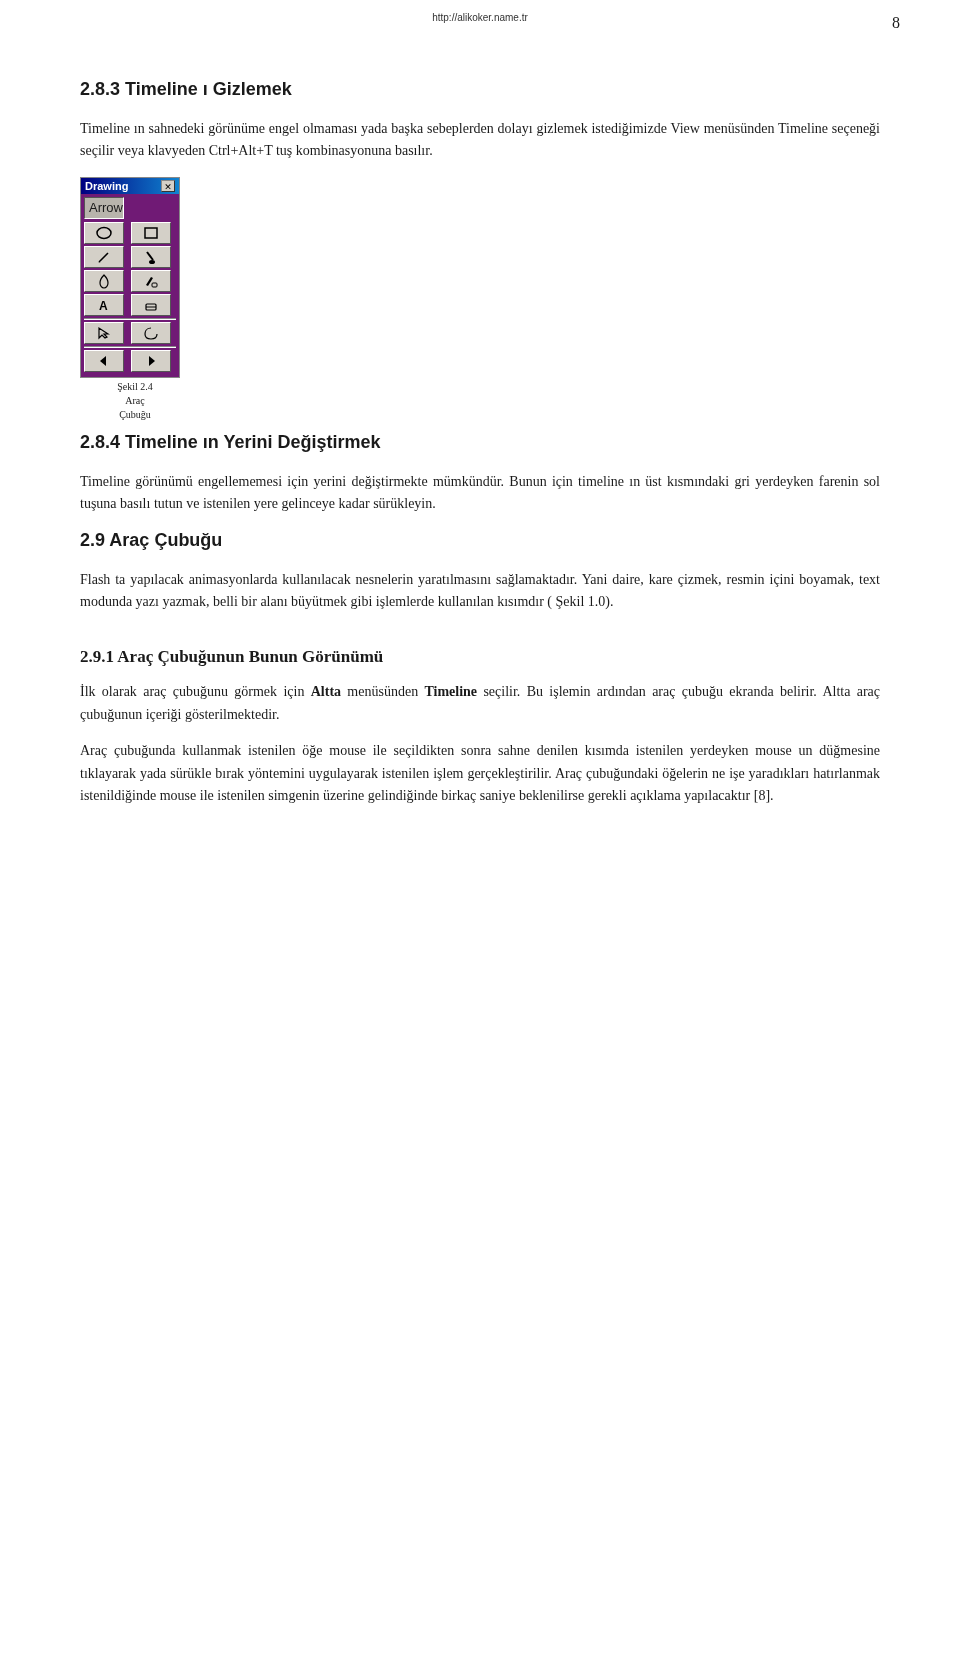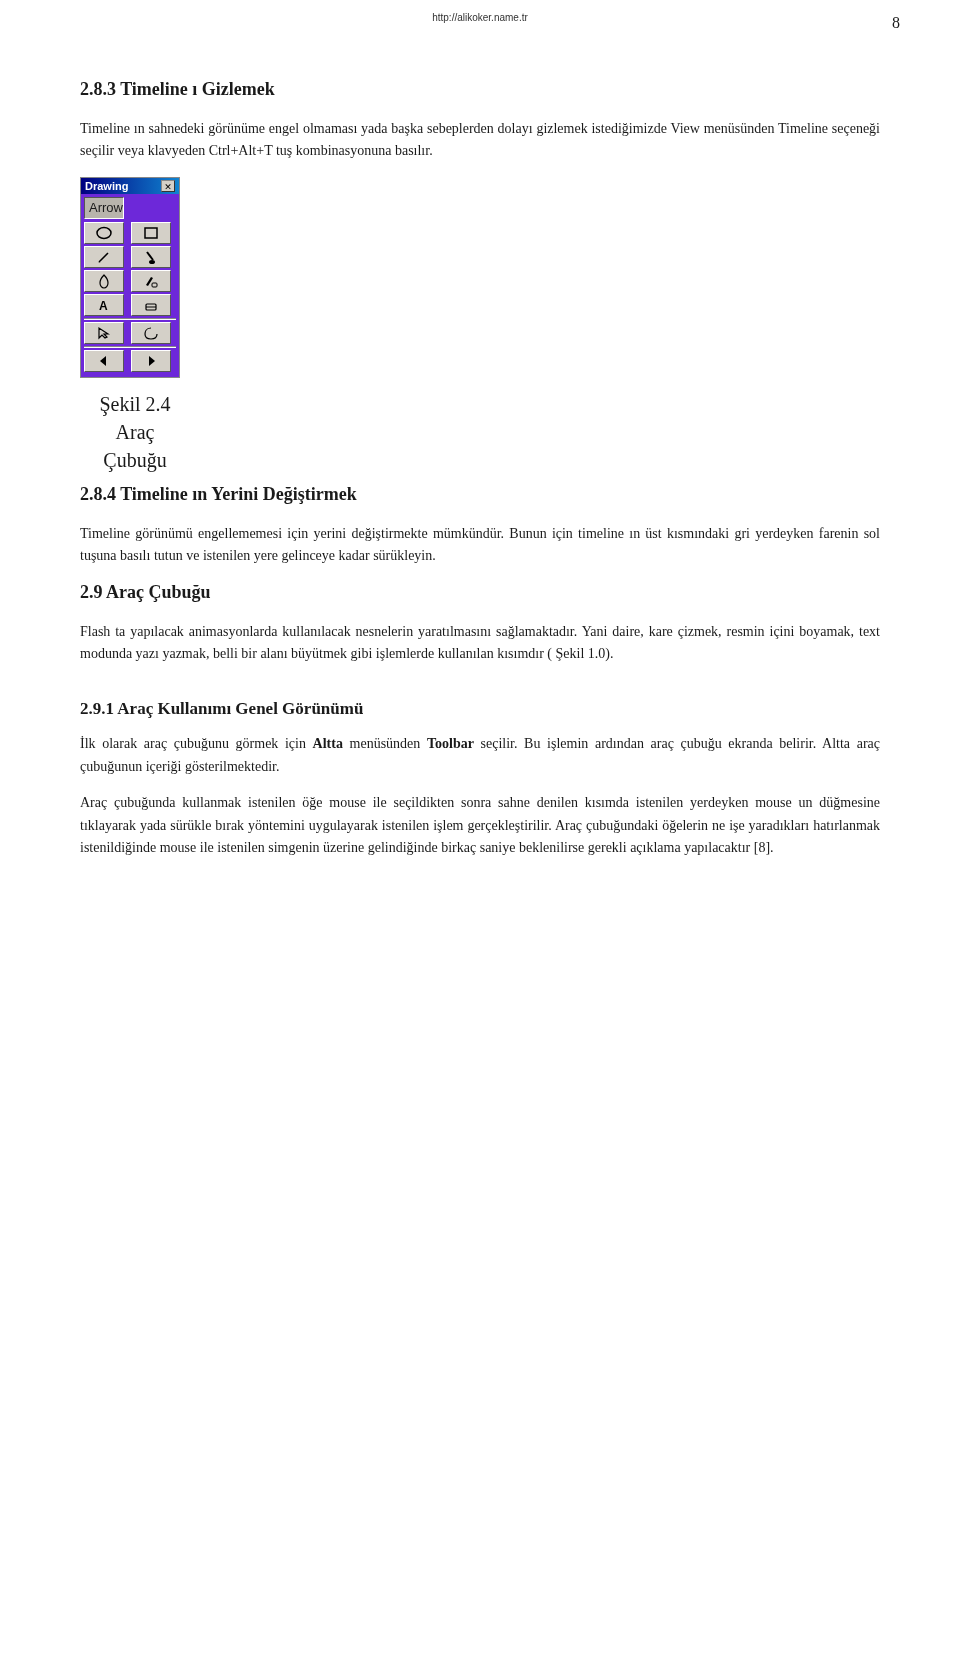--- a/index.html
+++ b/index.html
@@ -29,21 +29,21 @@
       font-family: "Times New Roman", Times, serif;
       font-size: 16px;
       color: #1a1a1a;
     }
 
     .page-content {
       padding: 40px 80px 40px 80px;
     }
 
     .section-heading {
-      font-family: Liberation Serif, serif;
+      font-family: Liberation Sans, sans-serif;
       font-size: 18px;
       font-weight: bold;
       margin-bottom: 18px;
       margin-top: 10px;
     }
 
     .body-text {
       font-family: "Times New Roman", Times, serif;
       font-size: 14px;
       line-height: 1.6;
@@ -61,23 +61,23 @@
 
     .toolbar-image {
       width: 110px;
       min-width: 110px;
       margin-right: 24px;
       flex-shrink: 0;
     }
 
     .toolbar-label {
       font-family: "Times New Roman", Times, serif;
-      font-size: 20px;
+      font-size: 10px;
       text-align: center;
-      margin-top: 12px;
+      margin-top: 2px;
       line-height: 1.4;
     }
 
     .float-text {
       flex: 1;
     }
 
     
     .drawing-toolbar {
       border: 1px solid #888;
@@ -110,21 +110,21 @@
       height: 12px;
       font-size: 9px;
       text-align: center;
       line-height: 12px;
       cursor: pointer;
       color: #000;
     }
 
     .toolbar-body {
       padding: 3px;
-      background: #6d28d9;
+      background: #701a75;
     }
 
     .toolbar-arrow-btn {
       background: #d4d0c8;
       border: 1px solid #888;
       border-top: 1px solid #fff;
       border-left: 1px solid #fff;
       border-right: 1px solid #555;
       border-bottom: 1px solid #555;
       width: 88px;
@@ -312,20 +312,20 @@
 
     <div class="float-text">
       <div class="section-heading">2.8.4 Timeline ın Yerini Değiştirmek</div>
       <div class="body-text">Timeline görünümü engellememesi için yerini değiştirmekte mümkündür. Bunun için timeline ın üst kısmındaki gri yerdeyken farenin sol tuşuna basılı tutun ve istenilen yere gelinceye kadar sürükleyin.</div>
 
       <div class="section-heading">2.9 Araç Çubuğu</div>
       <div class="body-text">Flash ta yapılacak animasyonlarda kullanılacak nesnelerin yaratılmasını sağlamaktadır. Yani daire, kare çizmek, resmin içini boyamak, text modunda yazı yazmak, belli bir alanı büyütmek gibi işlemlerde kullanılan kısımdır ( Şekil 1.0).</div>
     </div>
   </div>
 
-  <div class="sub-heading">2.9.1 Araç Kullanımı Genel Görünümü</div>
+  <div class="sub-heading">2.9.1 Araç Çubuğunun Bunun Görünümü</div>
   <div class="body-text">
-    <span>İlk olarak araç çubuğunu görmek için </span><span class="bold-text">Altta</span><span> menüsünden </span><span class="bold-text">Toolbar</span><span> seçilir. Bu işlemin ardından araç çubuğu ekranda belirir. Altta araç çubuğunun içeriği gösterilmektedir.</span>
+    <span>İlk olarak araç çubuğunu görmek için </span><span class="bold-text">Altta</span><span> menüsünden </span><span class="bold-text">Timeline</span><span> seçilir. Bu işlemin ardından araç çubuğu ekranda belirir. Altta araç çubuğunun içeriği gösterilmektedir.</span>
   </div>
 
   <div class="body-text">Araç çubuğunda kullanmak istenilen öğe mouse ile seçildikten sonra sahne denilen kısımda istenilen yerdeyken mouse un düğmesine tıklayarak yada sürükle bırak yöntemini uygulayarak istenilen işlem gerçekleştirilir. Araç çubuğundaki öğelerin ne işe yaradıkları hatırlanmak istenildiğinde mouse ile istenilen simgenin üzerine gelindiğinde birkaç saniye beklenilirse gerekli açıklama yapılacaktır [8].</div>
 
 </div>
 
 </body></html>

